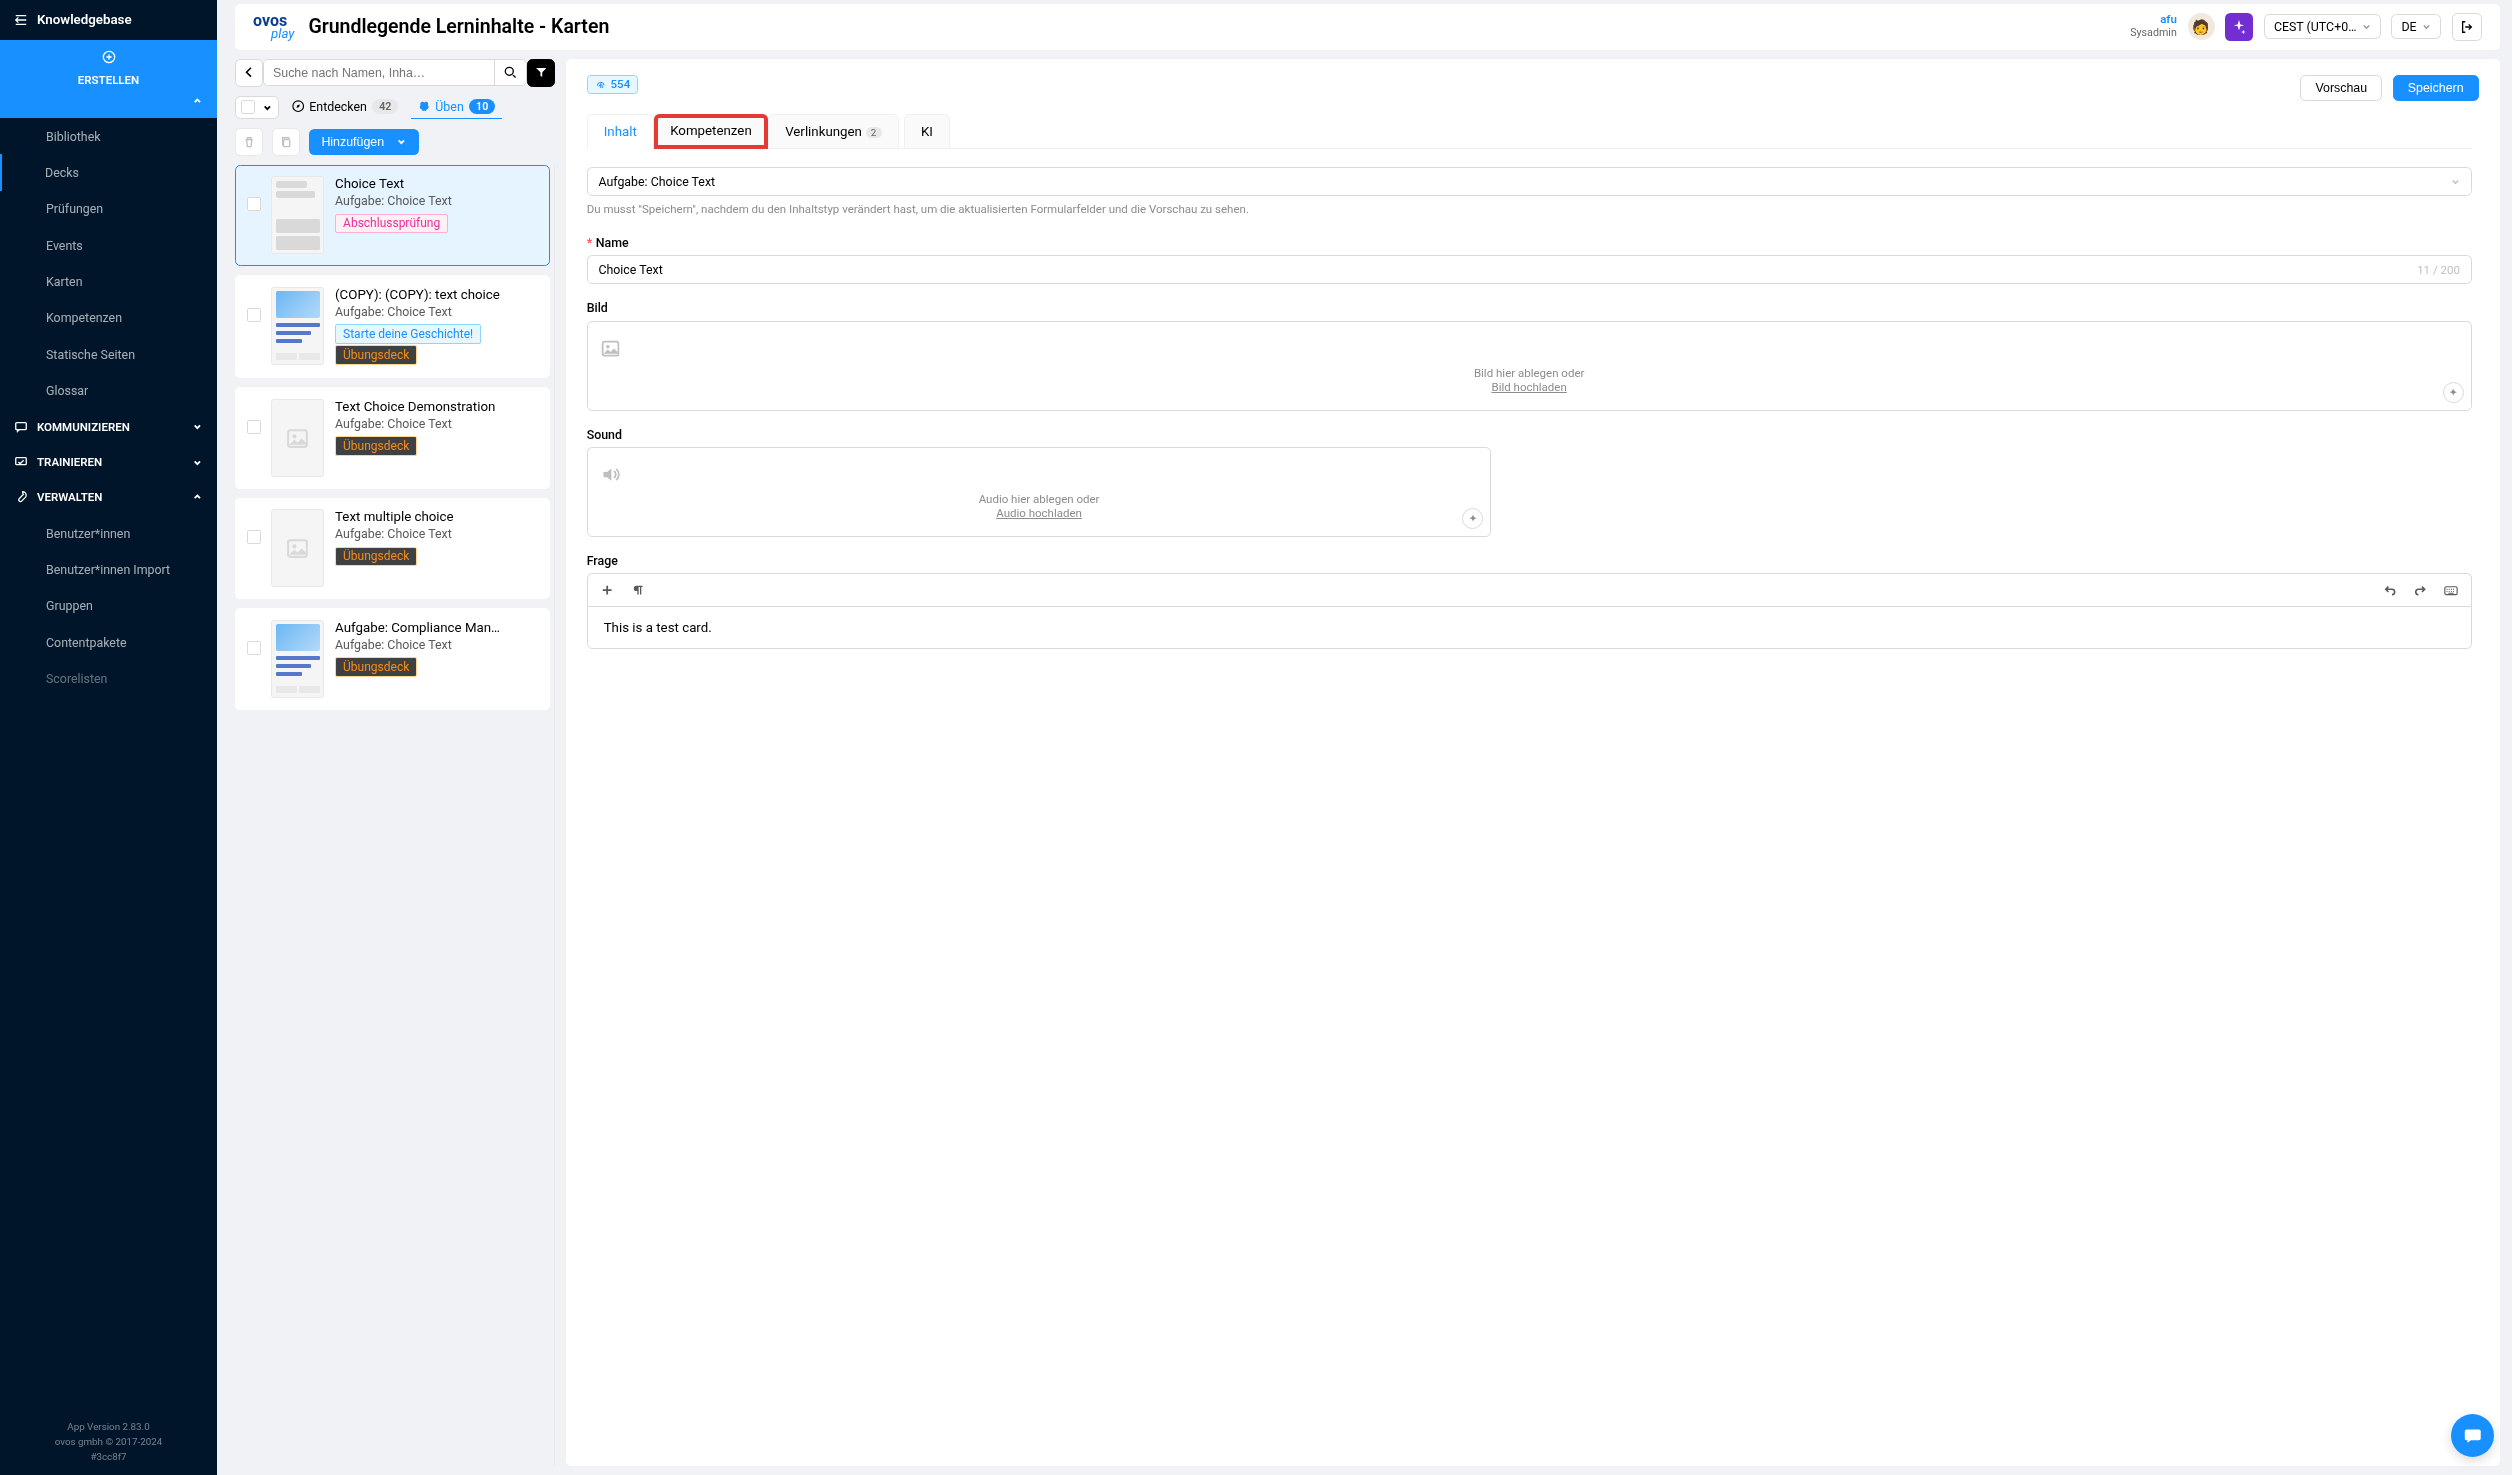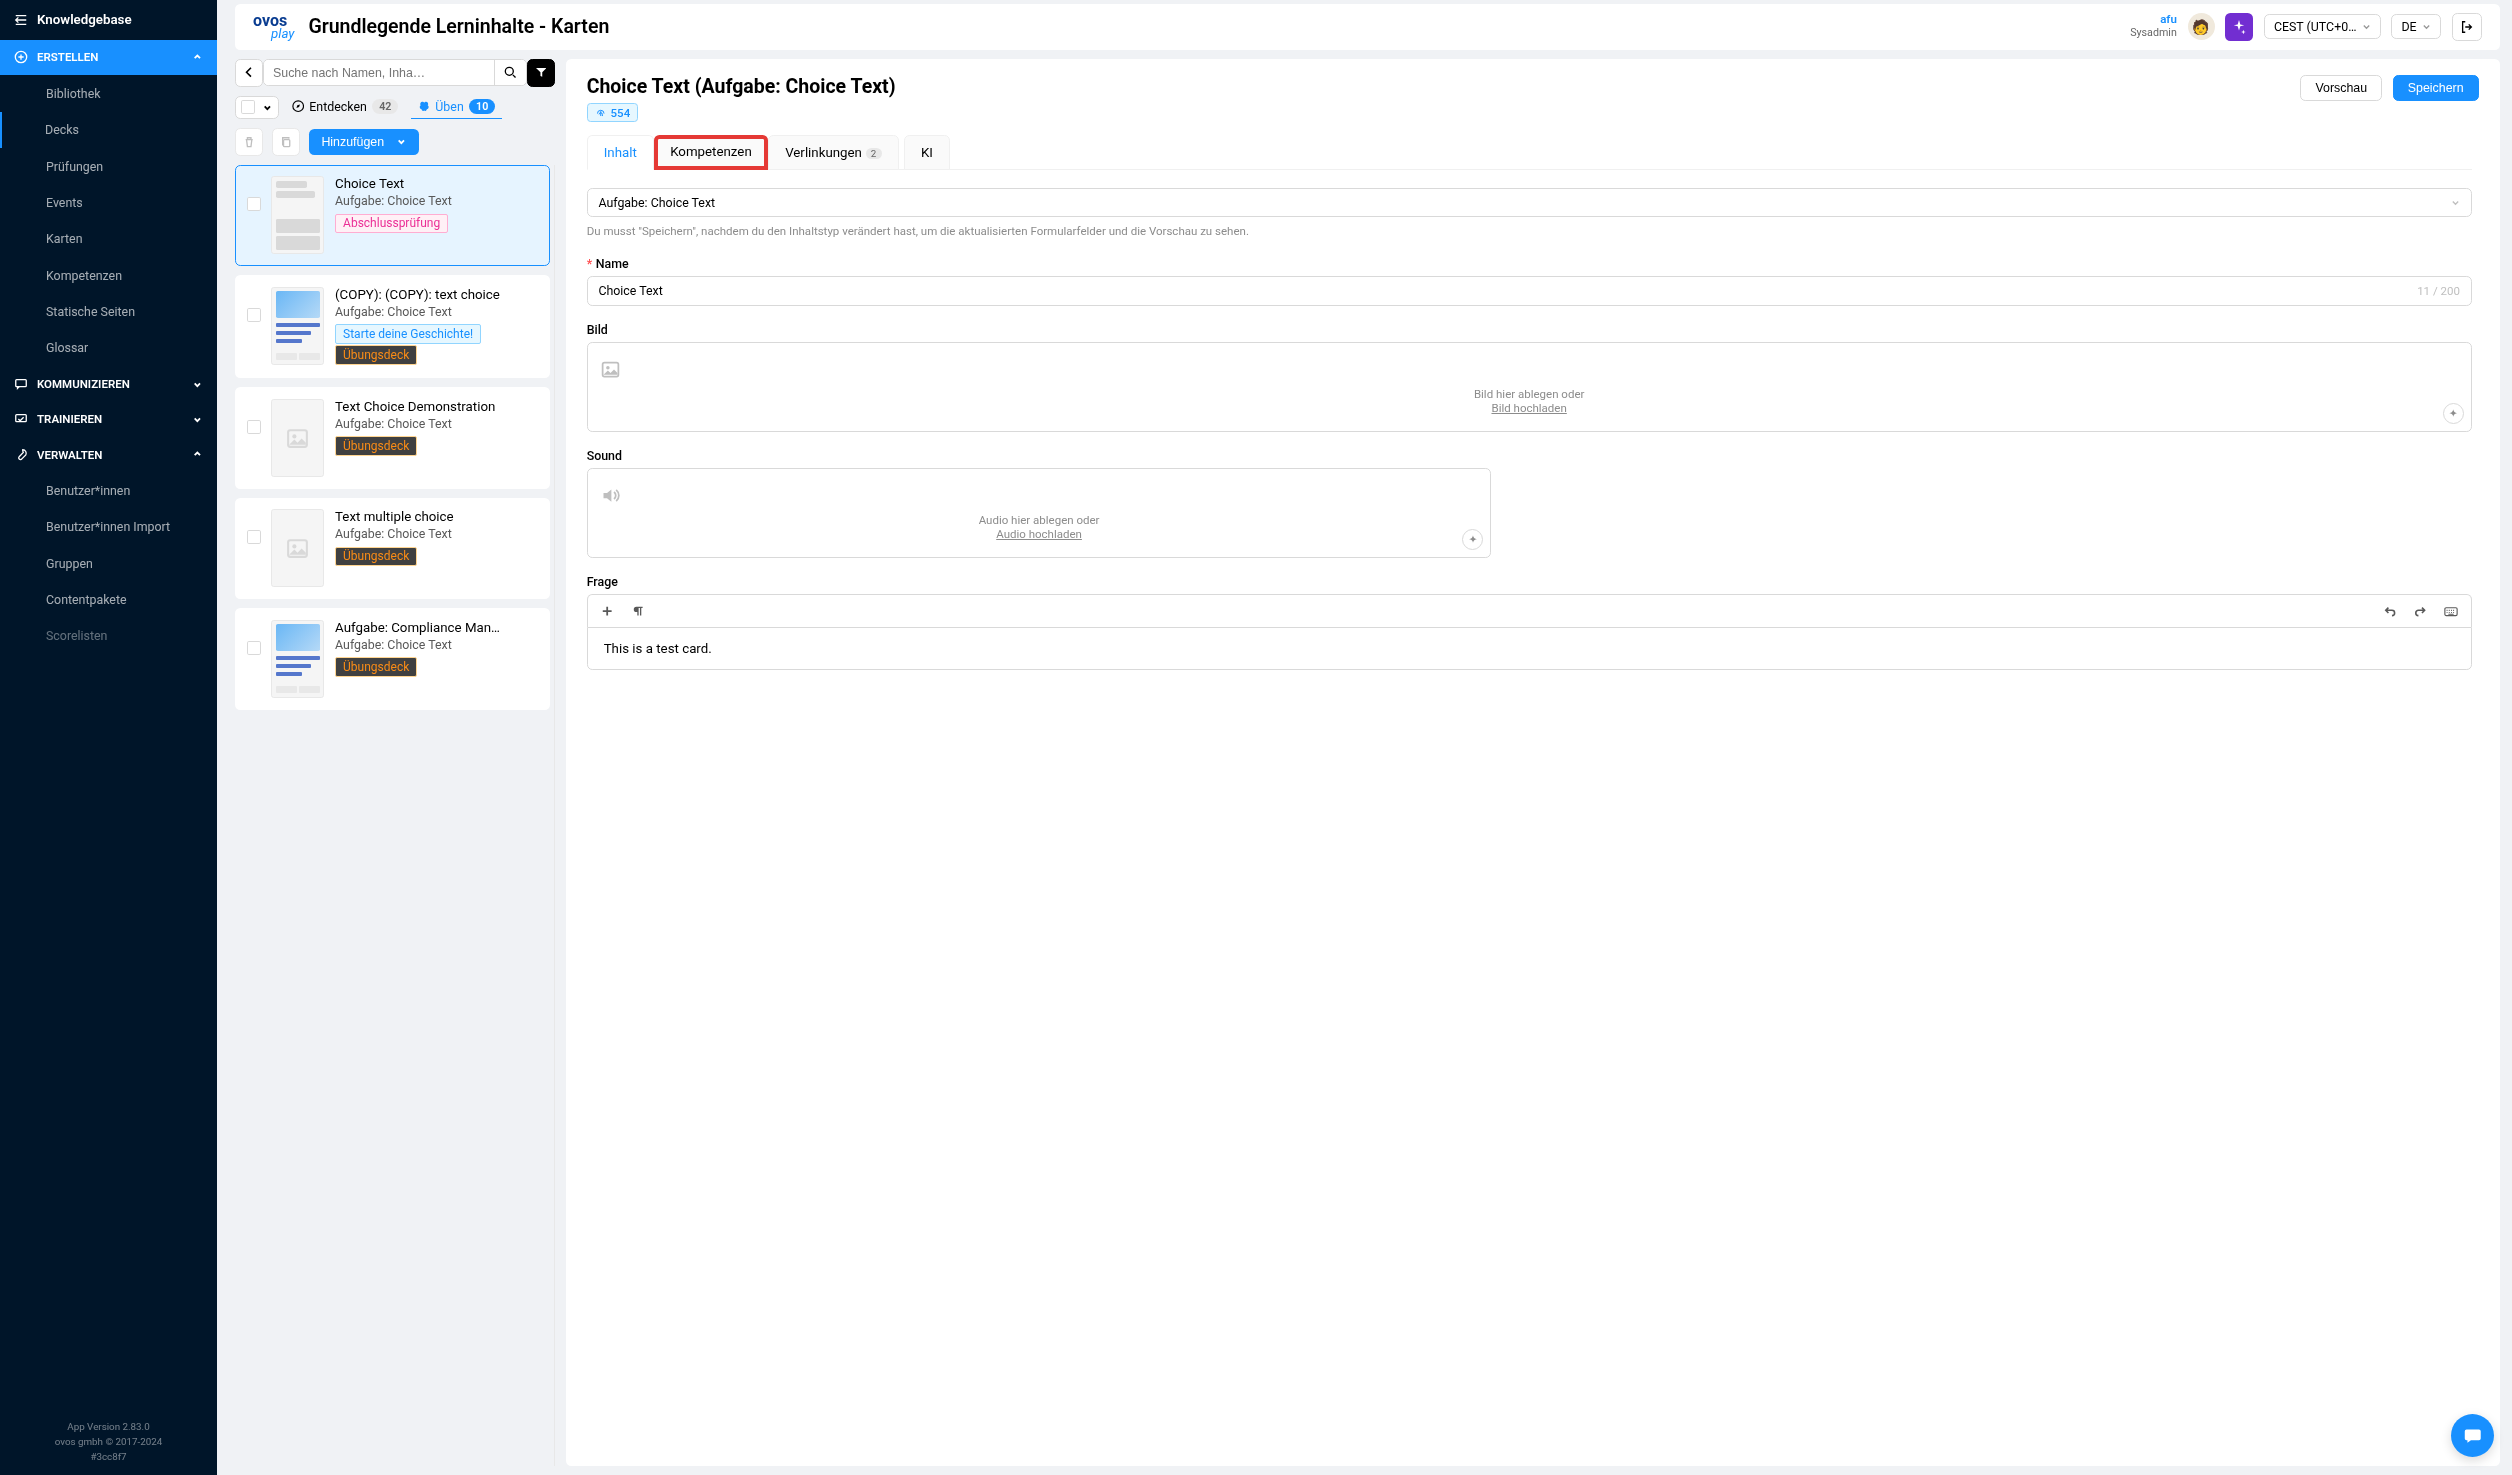--- a/index.html
+++ b/index.html
@@ -4,21 +4,21 @@
 <style>
 * { box-sizing: border-box; margin: 0; padding: 0; }
 body { font-family: -apple-system, BlinkMacSystemFont, "Segoe UI", Roboto, sans-serif; font-size: 12.4px; color: #000; background: #f0f2f5; overflow: hidden; }
 .app { display: flex; height: 100vh; width: 100vw; }
 
 
 .sidebar { width: 217px; background: #001529; color: #fff; display: flex; flex-direction: column; height: 100vh; }
 .sidebar-header { display: flex; align-items: center; padding: 12.4px 14px; font-weight: 600; font-size: 13.3px; color: #fff; gap: 9px; }
 .sidebar-header .icon { width: 14px; height: 14px; }
 .sidebar-section { display: flex; align-items: center; padding: 10.7px 14px; font-weight: 600; font-size: 11.5px; cursor: pointer; gap: 9px; }
-.sidebar-section.active { background: #1890ff; color: #fff; }
+.sidebar-section.active { background: #1890ff; color: #fff; flex-direction: column; }
 .sidebar-section .chev { margin-left: auto; }
 .sidebar-item { display: flex; align-items: center; padding: 10.7px 14px 10.7px 46px; font-size: 12.4px; color: rgba(255,255,255,0.65); cursor: pointer; }
 .sidebar-item.highlight { border-left: 2.7px solid #1890ff; padding-left: 43px; }
 .sidebar-footer { margin-top: auto; text-align: center; padding: 7px 0 10.7px; font-size: 9.8px; color: rgba(255,255,255,0.45); line-height: 1.5; }
 
 
 .main { flex: 1; display: flex; flex-direction: column; background: #f0f2f5; height: 100vh; overflow: hidden; }
 
 
 .topbar { background: #fff; border-radius: 5.3px; margin: 3.6px 12.4px 9px 18px; padding: 9px 18px; display: flex; align-items: center; gap: 14px; }
@@ -409,21 +409,20 @@
                 </div>
               </div>
               <div class="card-info"><div class="card-title">Aufgabe: Compliance Man…</div><div class="card-subtitle">Aufgabe: Choice Text</div><span class="tag orange">Übungsdeck</span></div>
             </div>
           </div>
       </div>
 
       <div class="detail-col">
         <div class="detail-header">
           <div class="detail-title-wrap">
-            <div class="detail-title">Choice Text (Aufgabe: Choice Text)</div>
             <div class="id-badge">
               <svg width="11.5" height="11.5" viewBox="0 0 14 14" fill="none" stroke="#1890ff" stroke-width="1.2">
                   <path d="M3 8a4 4 0 0 1 8 0M5 9a2 2 0 0 1 4 0v2M7 5v6"></path>
                 </svg>
               <span>554</span>
             </div>
           </div>
           <button class="btn btn-default">Vorschau</button>
           <button class="btn btn-primary">Speichern</button>
         </div>

